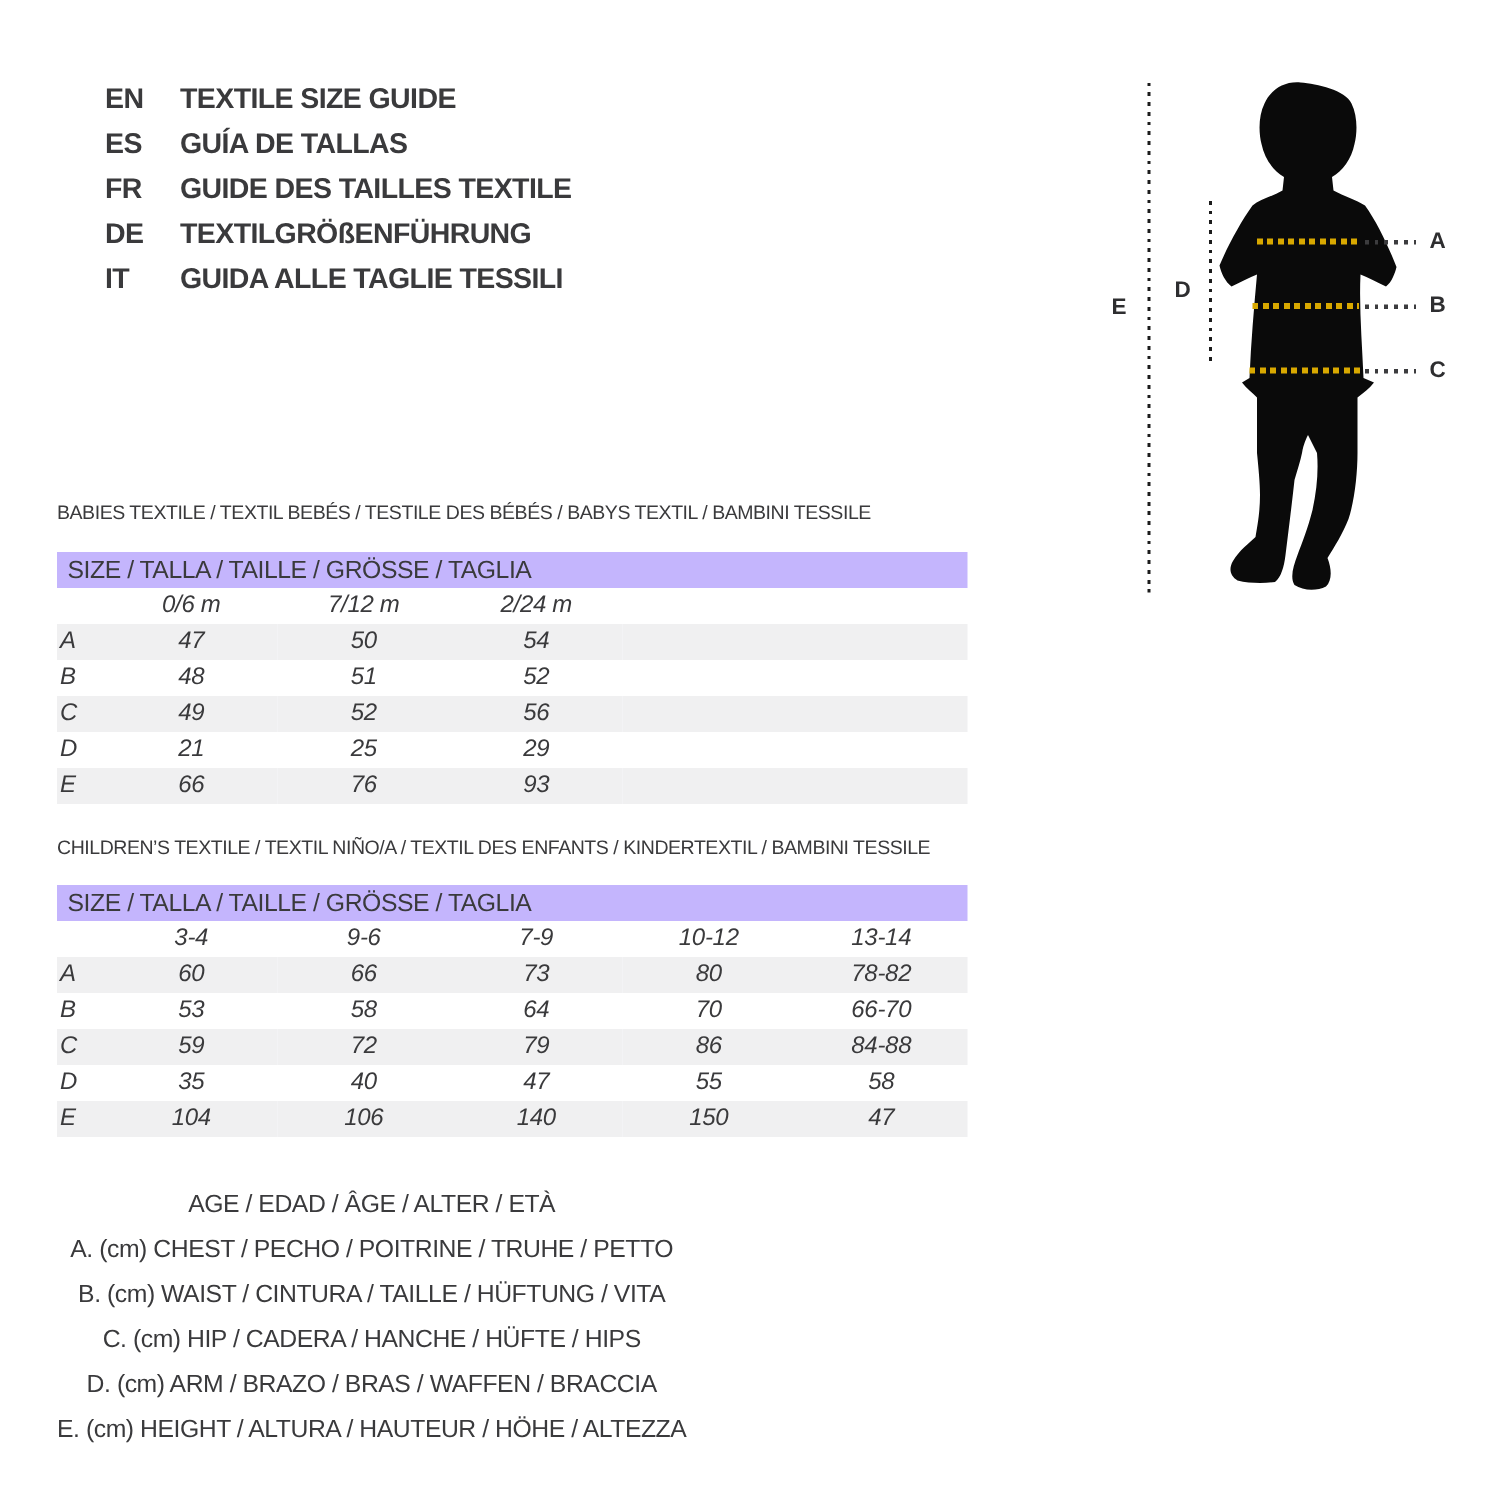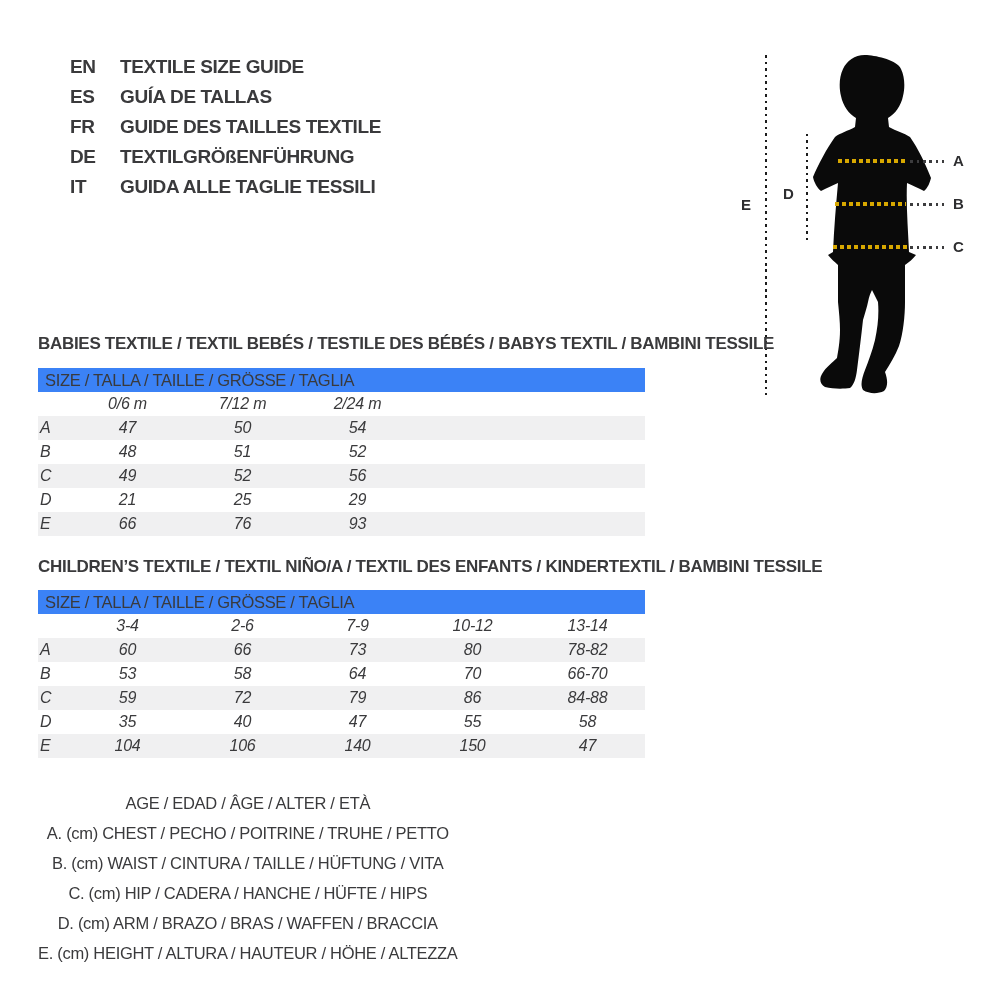--- a/index.html
+++ b/index.html
@@ -6,24 +6,24 @@
   html,body { width:1000px; height:1000px; background:#ffffff; overflow:hidden; }
   body { font-family:"Liberation Sans", sans-serif; color:#3a3a3c; letter-spacing:-0.2px; }
   .abs { position:absolute; }
 
   
   .lang-list { left:38px; top:52px; }
   .lang-row { height:30px; line-height:30px; font-size:19px; font-weight:700; letter-spacing:-0.4px;margin-left:32px; }
   .lang-code { display:inline-block; width:50px; }
 
   
-  .section-heading { font-size:17px; font-weight:700; letter-spacing:-0.3px; white-space:nowrap; }
-
-  
-  .size-bar { width:607px; height:24px; background:#3b82f6; line-height:24px; padding-left:7px;
+  .section-heading { font-size:13px; font-weight:400; letter-spacing:-0.3px; white-space:nowrap; }
+
+  
+  .size-bar { width:607px; height:24px; background:#c4b5fd; line-height:24px; padding-left:7px;
               font-size:16.5px; letter-spacing:-0.3px; }
 
   
   table.size-table { border-collapse:collapse; table-layout:fixed; width:607px; font-size:16px;font-style:italic; }
   table.size-table td, table.size-table th { height:24px; padding:0; font-weight:400;
               text-align:center; vertical-align:middle; letter-spacing:-0.2px; }
   table.size-table td.rowlabel { text-align:left; padding-left:2px; }
   table.size-table tbody tr:nth-child(odd) { background:#f0f0f1; }
 
   
@@ -201,21 +201,21 @@
       <col style="width:115px">
       <col style="width:115px">
       <col style="width:115px">
       <col style="width:115px">
       <col style="width:115px">
     </colgroup>
   <thead>
     <tr>
       <th></th>
       <th>3-4</th>
-      <th>2-6</th>
+      <th>9-6</th>
       <th>7-9</th>
       <th>10-12</th>
       <th>13-14</th>
     </tr>
   </thead>
   <tbody>
     <tr>
       <td class="rowlabel">A</td>
       <td>60</td>
       <td>66</td>

